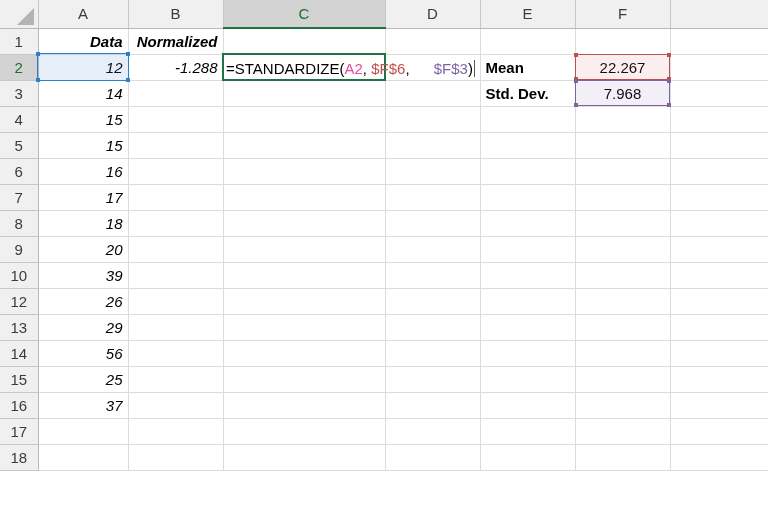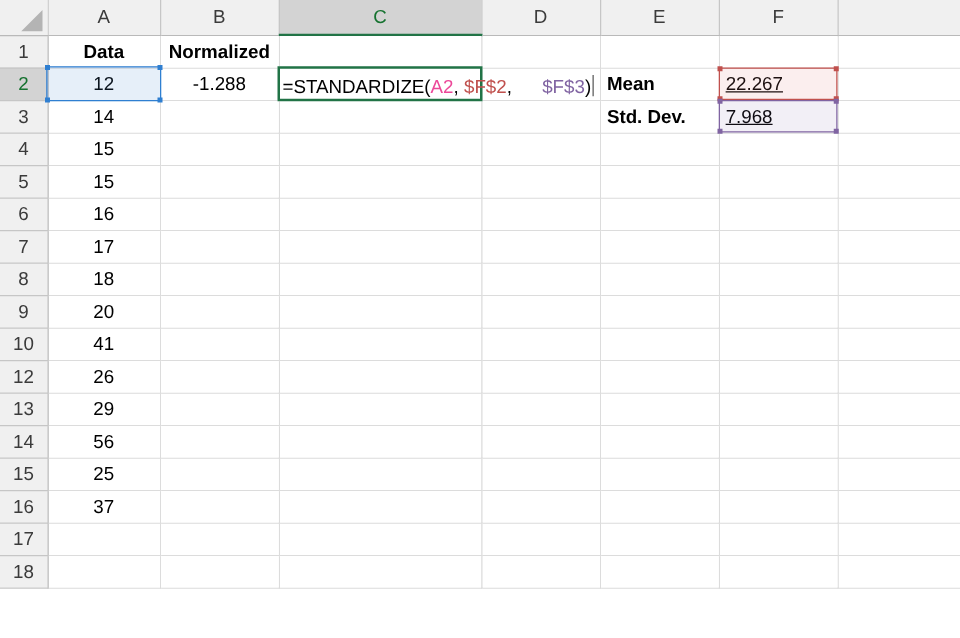--- a/index.html
+++ b/index.html
@@ -97,22 +97,22 @@
     color: #000000;
     vertical-align: middle;
     box-sizing: border-box;
     overflow: visible;
     position: relative;
     white-space: nowrap;
   }
   .cell .inner {
     padding: 0 5px;
   }
-  .c-center  .inner { text-align: center; }
-  .c-right   .inner { text-align: left; text-decoration: underline; }
+  .c-center  .inner { text-align: right; font-style: italic; }
+  .c-right   .inner { text-align: center; }
   .c-left    .inner { text-align: left; }
   .bold .inner { font-weight: bold; }
 
   
   #overlay {
     position: absolute;
     left: 0;
     top: 0;
     width: 768px;
     height: 510px;
@@ -423,21 +423,21 @@
           <td class="cell c-right">
             <div class="inner"></div>
           </td>
           <td class="cell c-left">
             <div class="inner"></div>
           </td>
         </tr>
         <tr>
           <th class="rowhdr">10</th>
           <td class="cell c-center">
-            <div class="inner">41</div>
+            <div class="inner">39</div>
           </td>
           <td class="cell c-center">
             <div class="inner"></div>
           </td>
           <td class="cell c-left">
             <div class="inner"></div>
           </td>
           <td class="cell c-left">
             <div class="inner"></div>
           </td>
@@ -641,16 +641,16 @@
     <div class="ov ref-purple" id="ov-f3" style="left: 575px; top: 80px; width: 95px; height: 26px;">
       <span class="handle-purple h-tl"></span>
       <span class="handle-purple h-tr"></span>
       <span class="handle-purple h-bl"></span>
       <span class="handle-purple h-br"></span>
     </div>
 
     <div class="ov edit-box" id="ov-c2" style="left: 222px; top: 53px; width: 164px; height: 28px;"></div>
 
     <div class="ov" style="left: 385px; top: 55px; width: 34px; height: 25px; background: rgb(255, 255, 255); z-index: -1;"></div>
-      <div class="formula-text" id="formula-text" style="left: 226px; top: 60px; z-index: 2;"><span>=STANDARDIZE(</span><span class="ref-a">A2</span><span>, </span><span class="ref-f2">$F$2</span><span>, </span><span class="ref-f3">$F$3</span><span>)</span><span class="caret"></span></div>
+      <div class="formula-text" id="formula-text" style="left: 226px; top: 60px; z-index: 2;"><span>=STANDARDIZE(</span><span class="ref-a">A2</span><span>, </span><span class="ref-f2">$F$6</span><span>, </span><span class="ref-f3">$F$3</span><span>)</span><span class="caret"></span></div>
 
   </div>
 </div>
 
 </body></html>

